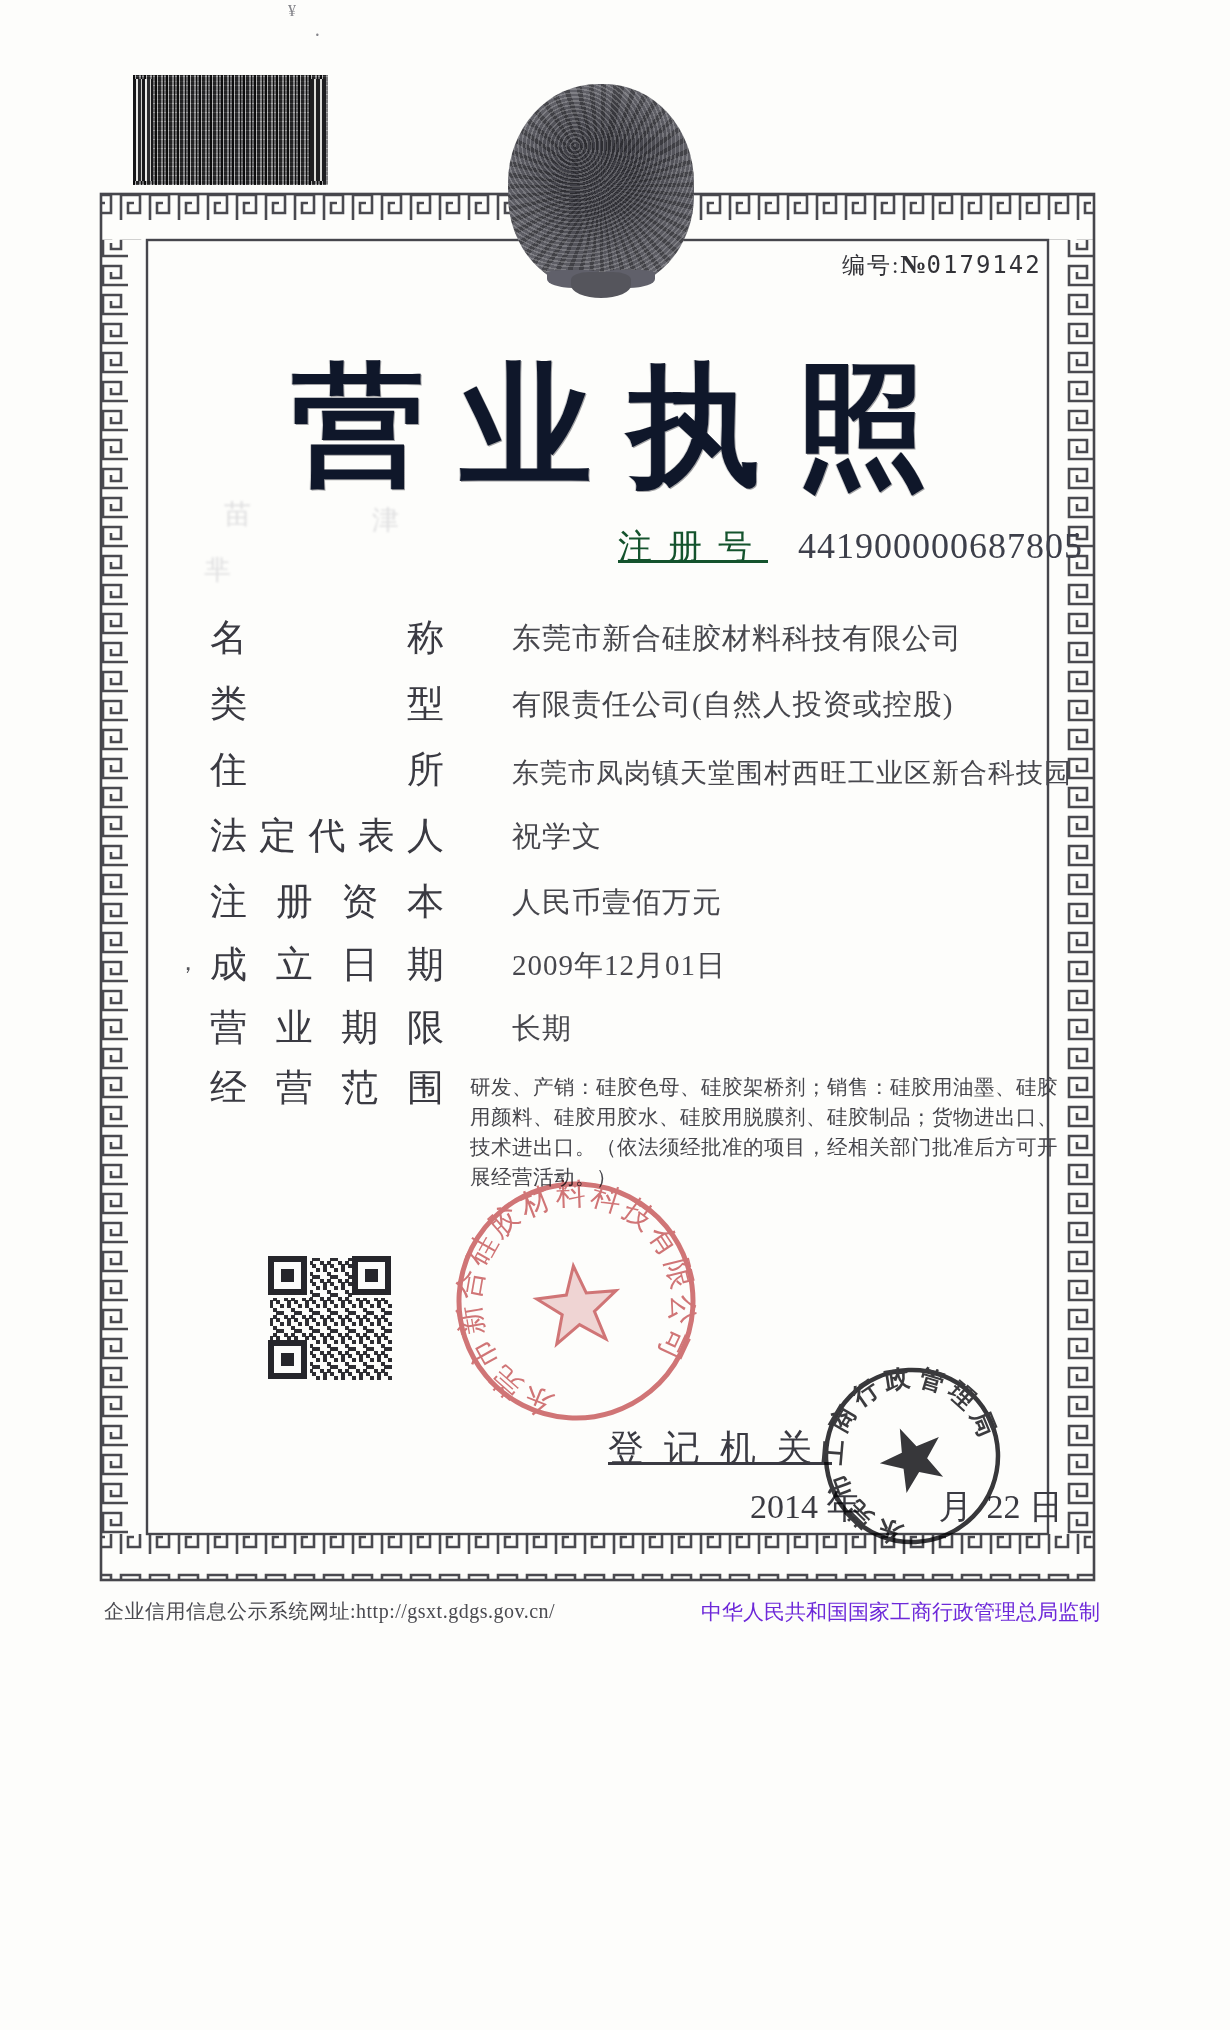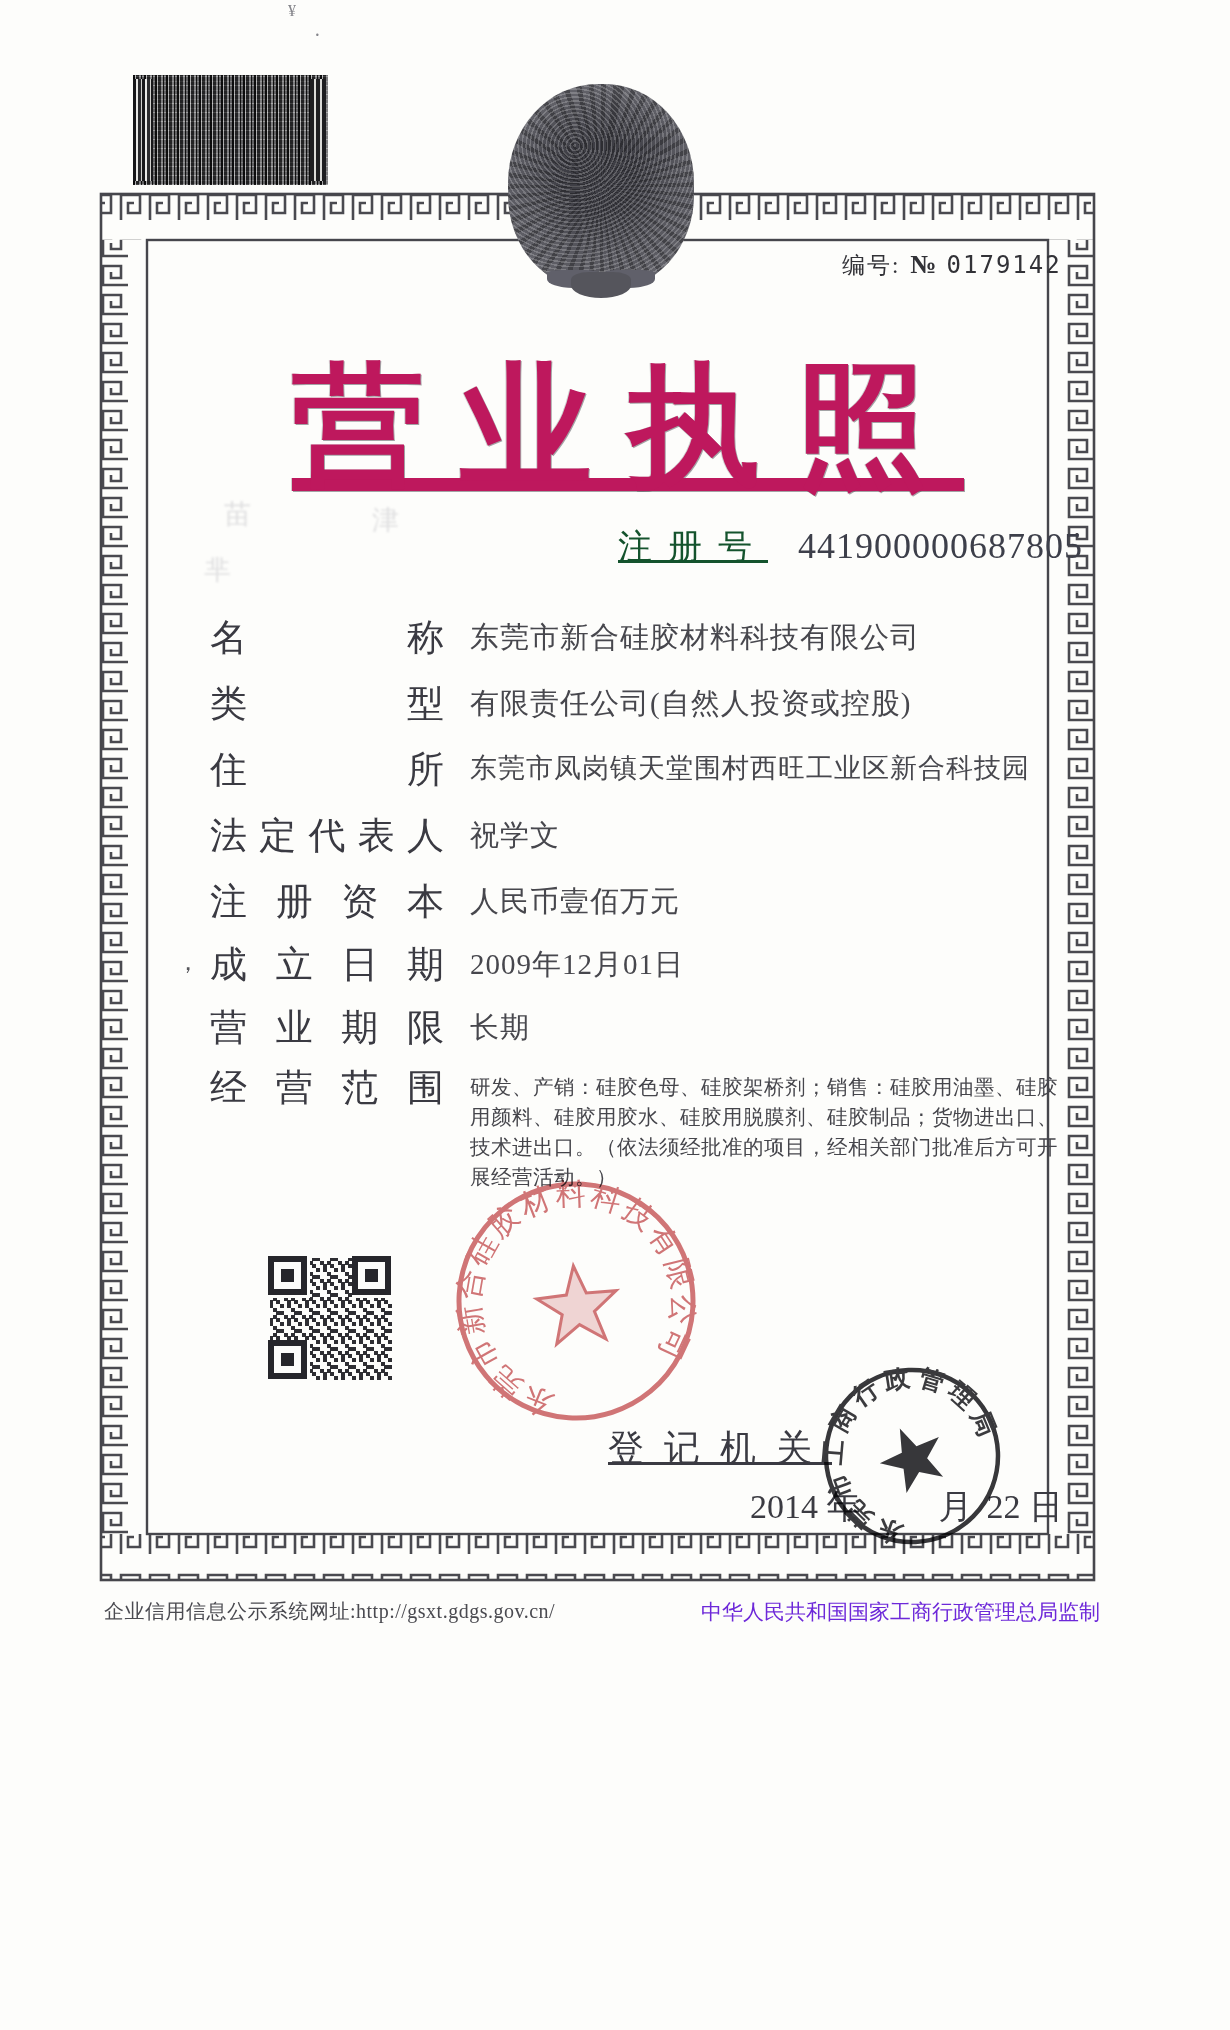--- a/index.html
+++ b/index.html
@@ -45,35 +45,34 @@
     position:absolute; left:441px; top:1166px; z-index:6;
     transform:rotate(-18deg); opacity:.82; mix-blend-mode:multiply;
   }
   .seal-black {
     position:absolute; left:812px; top:1356px; z-index:6;
     transform:rotate(-24deg); opacity:.92; mix-blend-mode:multiply;
   }
   
   .serial {
     position:absolute; left:842px; top:250px; z-index:3; font-size:23px; color:#323237;
-    display:flex; align-items:baseline; gap:10px; letter-spacing:2px;
+    display:flex; align-items:baseline; letter-spacing:2px;
   }
   .serial .numero { font-weight:bold; font-size:26px; letter-spacing:0; }
   .serial .num { font-family:"DejaVu Sans Mono", monospace; font-size:24px; letter-spacing:2px; }
   .doc-title {
     position:absolute; left:292px; top:338px; z-index:3;
-    font-size:132px; font-weight:bold; letter-spacing:36px; color:#be185d;
+    font-size:132px; font-weight:bold; letter-spacing:36px; color:#0f172a;
     text-shadow:1px 1px 0 rgba(90,90,95,.55), -1px 0 0 rgba(120,120,125,.35);
     white-space:nowrap;
-    text-decoration:underline;
   }
   .regno { position:absolute; left:618px; top:524px; z-index:3; display:flex; align-items:baseline; }
   .regno .lbl { font-size:34px; letter-spacing:16px; color:#14532d;text-decoration:underline; }
   .regno .val { font-size:36px; margin-left:30px; color:#3d3f4a; letter-spacing:1px; }
-  .row { position:absolute; left:210px; z-index:3; display:flex; align-items:flex-start; width:860px; }
+  .row { position:absolute; left:210px; z-index:3; display:flex; align-items:flex-end; width:860px;gap:42px; }
   .flabel {
     display:inline-block; width:234px; flex:0 0 234px; font-size:37px; color:#3a3a42;
     text-align:justify; text-align-last:justify; line-height:1.1;
   }
   .fvalue { margin-left:26px; font-size:29px; color:#47474d; letter-spacing:1px; white-space:nowrap; }
   .scope-value {
     position:absolute; left:470px; top:1072px; width:588px; z-index:3;
     font-size:20.5px; line-height:30px; color:#45454b; text-align:justify; letter-spacing:.5px;
   }
   .authority { position:absolute; left:608px; top:1424px; z-index:4; font-size:36px; letter-spacing:20px; color:#3a3a42; white-space:nowrap;text-decoration:underline; }

